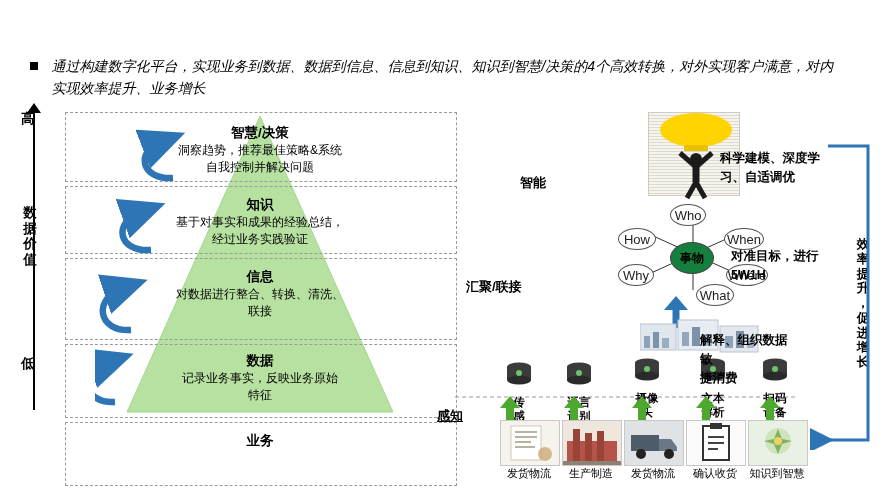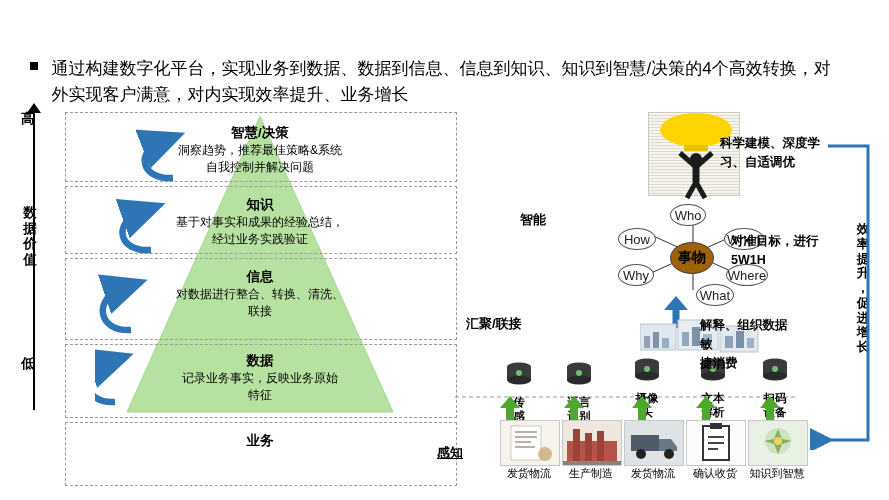--- a/index.html
+++ b/index.html
@@ -24,22 +24,23 @@
     white-space:nowrap;
   }
 
   
   .bullet-wrap{position:absolute;left:30px;top:56px;width:830px;}
   .bullet-sq{
     display:inline-block;width:8px;height:8px;background:#000;
     vertical-align:top;margin-top:6px;margin-right:9px;
   }
   .bullet-txt{
-    display:inline-block;width:790px;font-size:17px;line-height:1.55;
+    display:inline-block;width:790px;font-size:14px;line-height:1.55;
     vertical-align:top;
+    font-style:italic;
   }
 
   
   .axis-line{position:absolute;left:33px;top:110px;width:1.6px;height:300px;background:#000;}
   .axis-arrow{
     position:absolute;left:27px;top:103px;width:0;height:0;
     border-left:7px solid transparent;border-right:7px solid transparent;
     border-bottom:10px solid #000;
   }
   .axis-hi{position:absolute;left:21px;top:110px;font-size:13.5px;font-weight:bold;}
@@ -70,27 +71,27 @@
   .p2{top:196px;}
   .p3{top:268px;}
   .p4{top:352px;}
   .p5{top:432px;}
   .p5 .h{font-size:13.5px;}
 
   
   .arcs{position:absolute;left:95px;top:118px;width:120px;height:300px;}
 
   
-  .mid-lab{position:absolute;font-size:13px;font-weight:bold;margin-top:37px;}
+  .mid-lab{position:absolute;font-size:13px;font-weight:bold;}
   .m-zhineng{left:520px;top:174px;}
   .m-huiju{left:466px;top:278px;}
   .m-ganzhi{left:437px;top:407px;text-decoration:underline;}
 
   
-  .note{position:absolute;font-size:12.5px;line-height:1.5;font-weight:bold;}
+  .note{position:absolute;font-size:12.5px;line-height:1.5;font-weight:bold;margin-top:15px;}
   .n1{left:720px;top:134px;width:140px;}
   .n2{left:731px;top:232px;width:90px;}
   .n3{left:700px;top:316px;width:96px;}
   .n4{left:855px;top:222px;width:16px;line-height:1.18;text-align:center;}
 
   
   .bracket{position:absolute;left:806px;top:140px;width:80px;height:310px;}
 
   
   .dev{position:absolute;text-align:center;}
@@ -100,22 +101,22 @@
   .photo{position:absolute;border:1px solid #c8c8c8;background:#f2f2f2;overflow:hidden;}
   .photo-cap{position:absolute;font-size:11px;text-align:center;}
 
   
   .w{
     position:absolute;border:1.1px solid #555;border-radius:50%;
     background:#fff;font-size:13px;display:flex;align-items:center;justify-content:center;
     color:#222;
   }
   .wc{
-    position:absolute;border:1.2px solid #444;border-radius:50%;background:#a16207;
-    font-size:14px;font-weight:bold;display:flex;align-items:center;justify-content:center;
+    position:absolute;border:1.2px solid #444;border-radius:50%;background:#15803d;
+    font-size:12px;font-weight:bold;display:flex;align-items:center;justify-content:center;
   }
 
   
   .news{
     position:absolute;left:648px;top:112px;width:90px;height:82px;
     background:
       repeating-linear-gradient(to bottom,#f6f4ef 0 2px,#ddd9cf 2px 3px);
     border:1px solid #cfcabd;
   }
 

